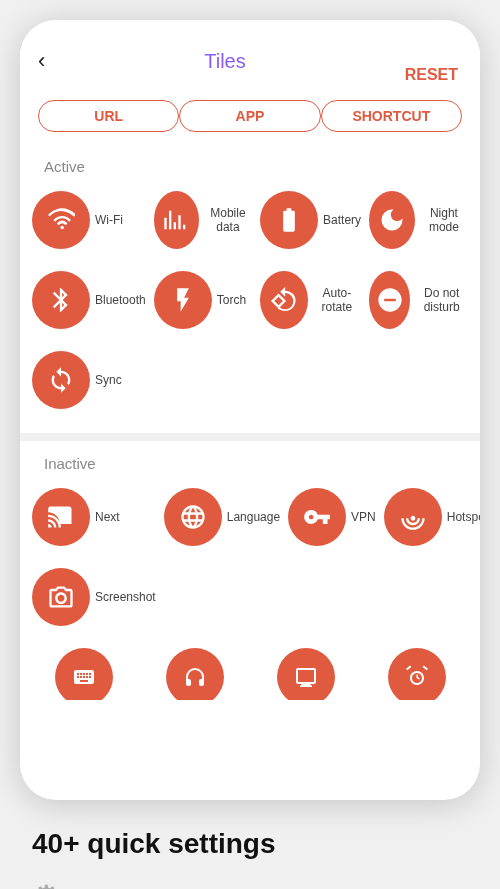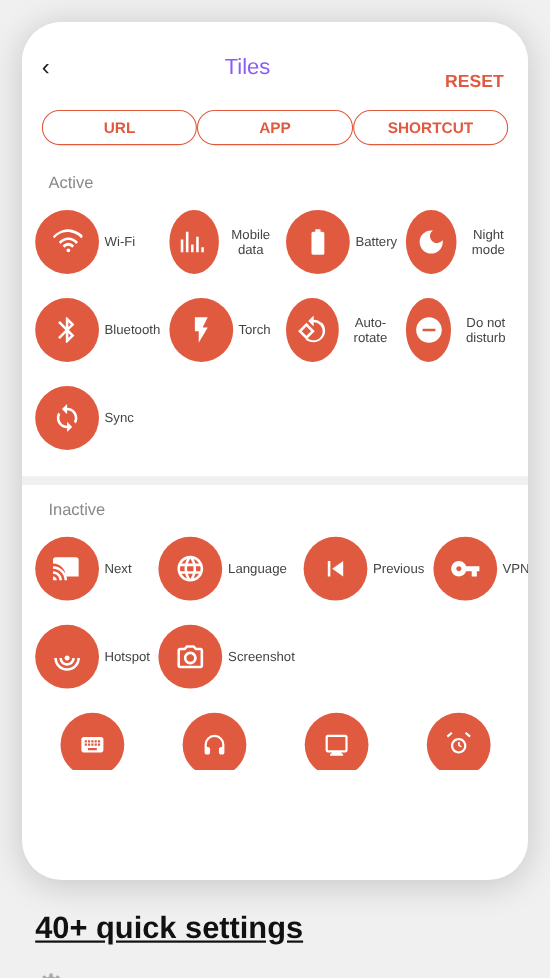--- a/index.html
+++ b/index.html
@@ -160,21 +160,20 @@
     .bottom-section {
       width: 500px;
       padding: 28px 32px 20px 32px;
       background: #f0f0f0;
     }
     .bottom-title {
       font-size: 28px;
       font-weight: 800;
       color: #111;
       margin-bottom: 18px;
-      text-decoration: underline;
     }
     .gear-icon {
       font-size: 32px;
       color: #aaa;
     }
 
     
     svg { display: block; }
   </style>
 </head>
@@ -304,28 +303,20 @@
         <div class="icon-circle">
           <svg width="28" height="28" viewBox="0 0 24 24" fill="white">
             <path d="M11.99 2C6.47 2 2 6.48 2 12s4.47 10 9.99 10C17.52 22 22 17.52 22 12S17.52 2 11.99 2zm6.93 6h-2.95a15.65 15.65 0 00-1.38-3.56A8.03 8.03 0 0118.92 8zM12 4.04c.83 1.2 1.48 2.53 1.91 3.96h-3.82c.43-1.43 1.08-2.76 1.91-3.96zM4.26 14C4.1 13.36 4 12.69 4 12s.1-1.36.26-2h3.38c-.08.66-.14 1.32-.14 2s.06 1.34.14 2H4.26zm.82 2h2.95c.32 1.25.78 2.45 1.38 3.56A7.987 7.987 0 015.08 16zm2.95-8H5.08a7.987 7.987 0 014.33-3.56A15.65 15.65 0 008.03 8zM12 19.96c-.83-1.2-1.48-2.53-1.91-3.96h3.82c-.43 1.43-1.08 2.76-1.91 3.96zM14.34 14H9.66c-.09-.66-.16-1.32-.16-2s.07-1.35.16-2h4.68c.09.65.16 1.32.16 2s-.07 1.34-.16 2zm.25 5.56c.6-1.11 1.06-2.31 1.38-3.56h2.95a8.03 8.03 0 01-4.33 3.56zM16.36 14c.08-.66.14-1.32.14-2s-.06-1.34-.14-2h3.38c.16.64.26 1.31.26 2s-.1 1.36-.26 2h-3.38z"></path>
           </svg>
         </div>
         <span class="icon-label">Language</span>
       </div>
 
 
 
-      <div class="icon-item">
-        <div class="icon-circle">
-          <svg width="28" height="28" viewBox="0 0 24 24" fill="white">
-            <path d="M6 6h2v12H6zm3.5 6l8.5 6V6z"></path>
-          </svg>
-        </div>
-        <span class="icon-label">Previous</span>
-      </div>
 
       <div class="icon-item">
         <div class="icon-circle">
           <svg width="28" height="28" viewBox="0 0 24 24" fill="white">
             <path d="M12.65 10C11.83 7.67 9.61 6 7 6c-3.31 0-6 2.69-6 6s2.69 6 6 6c2.61 0 4.83-1.67 5.65-4H17v4h4v-4h2v-4H12.65zM7 14c-1.1 0-2-.9-2-2s.9-2 2-2 2 .9 2 2-.9 2-2 2z"></path>
           </svg>
         </div>
         <span class="icon-label">VPN</span>
       </div>
 

